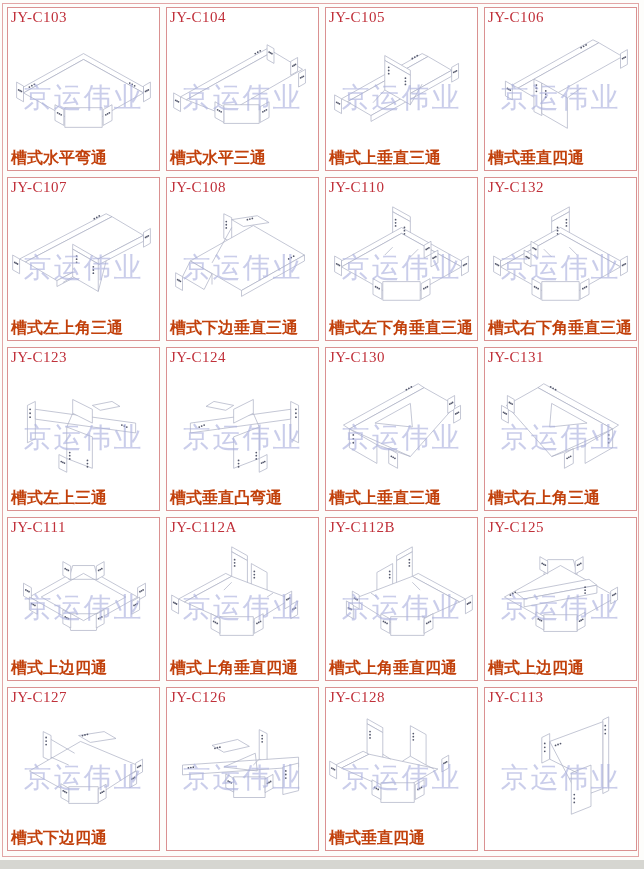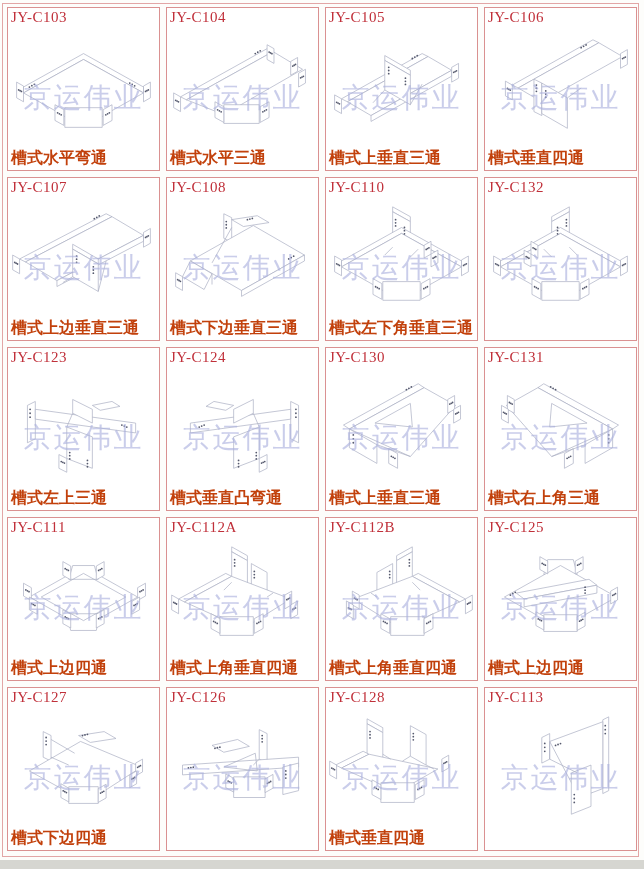--- a/index.html
+++ b/index.html
@@ -224,21 +224,21 @@
             <circle cx="85" cy="70" r="0.9" fill="#565a6e"></circle>
             <circle cx="85" cy="73.2" r="0.9" fill="#565a6e"></circle>
             <circle cx="85" cy="76.4" r="0.9" fill="#565a6e"></circle>
             <circle cx="86" cy="21" r="0.9" fill="#565a6e"></circle>
             <circle cx="88.5" cy="19.6" r="0.9" fill="#565a6e"></circle>
             <circle cx="91" cy="18.2" r="0.9" fill="#565a6e"></circle>
           </g>
         </svg>
       </div>
     <div class="wm">京运伟业</div>
-    <div class="label">槽式上边垂直三通</div>
+    <div class="label">槽式左上角三通</div>
   </div>
 
   <div class="cell">
     <div class="code">JY-C108</div>
     <div class="draw">
         <svg viewBox="0 0 150 122" preserveAspectRatio="xMidYMid meet">
           <g>
             <path d="M56,16 L64,20 L64,45 L56,41 Z" fill="#ffffff" stroke="#a9aec2" stroke-width="0.7" stroke-linejoin="round"></path>
             <path d="M64,22 L90,18 L102,25 L76,29 Z" fill="#ffffff" stroke="#a9aec2" stroke-width="0.7" stroke-linejoin="round"></path>
             <path d="M22,64 L86,28 L138,58 L74,94 Z" fill="#ffffff" stroke="#a9aec2" stroke-width="0.7" stroke-linejoin="round"></path>
@@ -354,20 +354,21 @@
             <circle cx="69" cy="22" r="0.9" fill="#565a6e"></circle>
             <circle cx="69" cy="25.2" r="0.9" fill="#565a6e"></circle>
             <circle cx="69" cy="28.4" r="0.9" fill="#565a6e"></circle>
             <circle cx="78" cy="30" r="0.9" fill="#565a6e"></circle>
             <circle cx="78" cy="33.2" r="0.9" fill="#565a6e"></circle>
             <circle cx="78" cy="36.4" r="0.9" fill="#565a6e"></circle>
           </g>
         </svg>
       </div>
     <div class="wm">京运伟业</div>
+    <div class="label">槽式右下角垂直三通</div>
   </div>
 
   <div class="cell">
     <div class="code">JY-C123</div>
     <div class="draw">
         <svg viewBox="0 0 150 122" preserveAspectRatio="xMidYMid meet">
           <g>
             <path d="M18,38 L26,34 L26,72 L18,76 Z" fill="#ffffff" stroke="#a9aec2" stroke-width="0.7" stroke-linejoin="round"></path>
             <path d="M26,42 L128,56 L128,66 L26,52 Z" fill="#ffffff" stroke="#a9aec2" stroke-width="0.7" stroke-linejoin="round"></path>
             <path d="M64,32 L84,42 L84,56 L64,46 Z" fill="#ffffff" stroke="#a9aec2" stroke-width="0.7" stroke-linejoin="round"></path>

